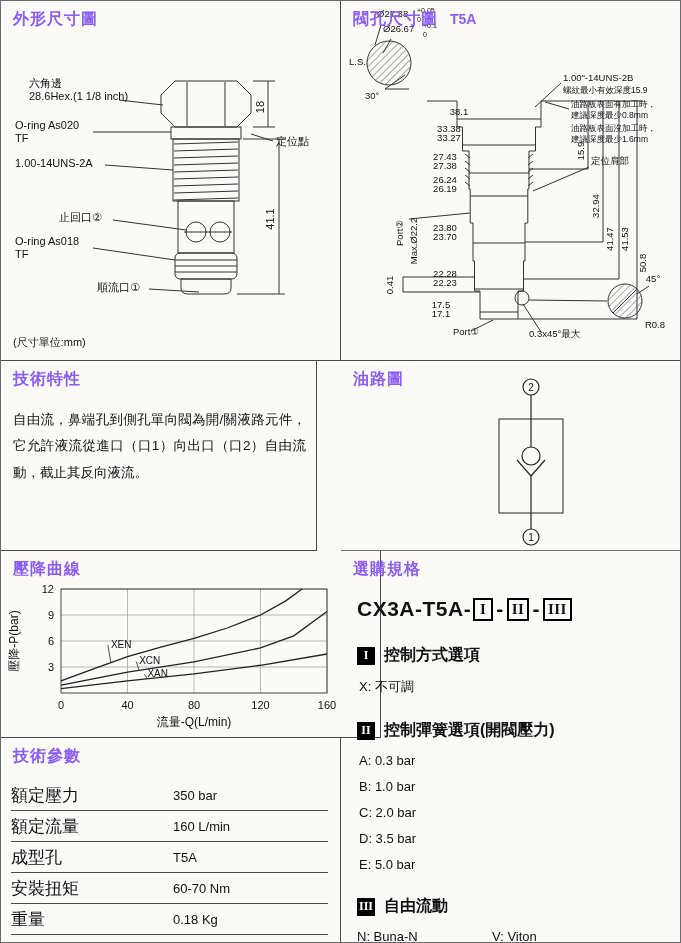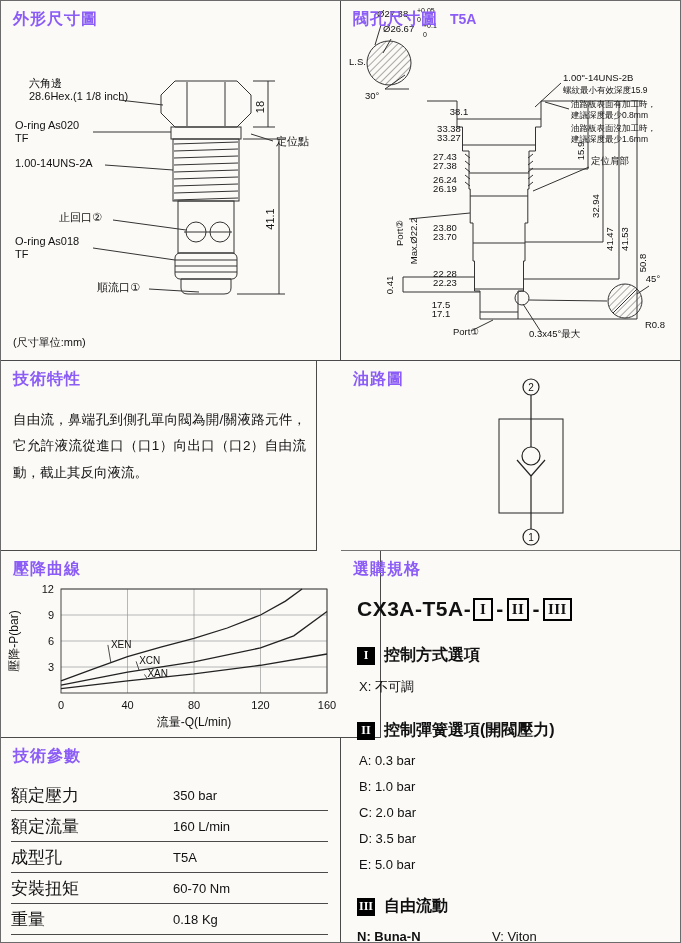--- a/index.html
+++ b/index.html
@@ -30,21 +30,21 @@
   .numbox { display:inline-flex; align-items:center; justify-content:center; min-width:20px; height:23px; padding:0 3px;
             border:2px solid #000; font-family:"Liberation Serif","DejaVu Serif",serif; font-size:15px; font-weight:bold; margin:0 2px; }
   .code-dash { margin:0 1px; }
   .order-section { display:flex; align-items:center; gap:9px; margin-top:24px; margin-bottom:12px; }
   .secmark { display:inline-flex; align-items:center; justify-content:center; width:18px; height:18px; background:#000; color:#fff;
              font-family:"Liberation Serif","DejaVu Serif",serif; font-weight:bold; font-size:12px; }
   .sec-heading { font-size:16px; font-weight:bold; }
   .order-item { font-size:13px; margin:11px 0 11px 2px; }
   .order-items-row { display:flex; margin-top:12px; }
   .order-items-row span { font-size:13px; }
-  .order-items-row span:first-child { width:135px;font-weight:bold; }
+  .order-items-row span:first-child { width:135px; }
 </style>
 </head>
 <body>
 
 <div class="page">
 
   <section class="panel p-outline">
     <svg class="draw" width="340" height="360" viewBox="0 0 340 360">
       <g stroke="#333" stroke-width="1" fill="none">
         <path d="M160,94 L174,80 L236,80 L250,94 L250,112 L236,126 L174,126 L160,112 Z"></path>

